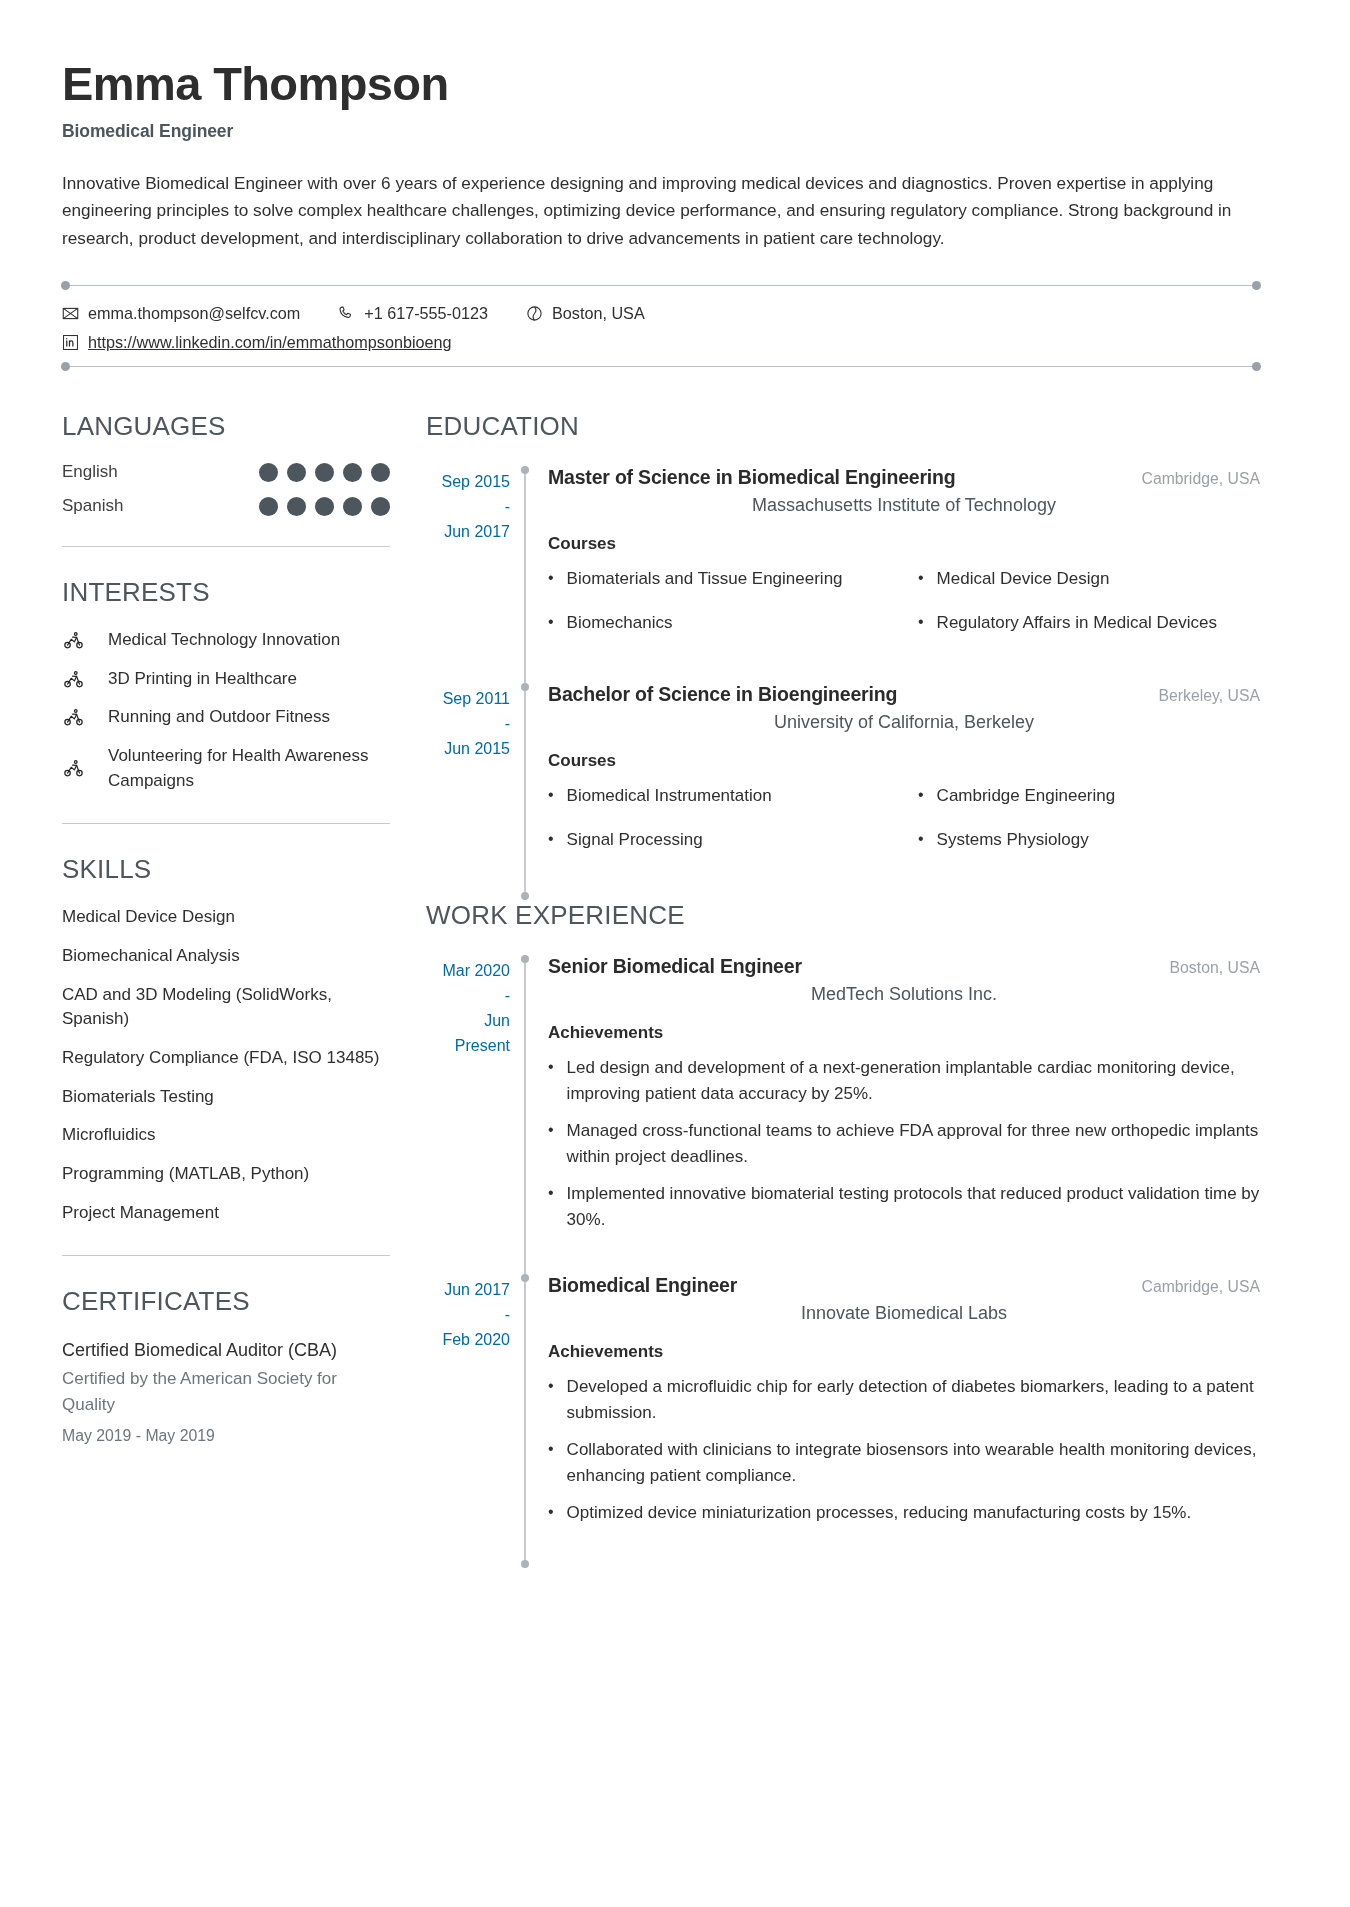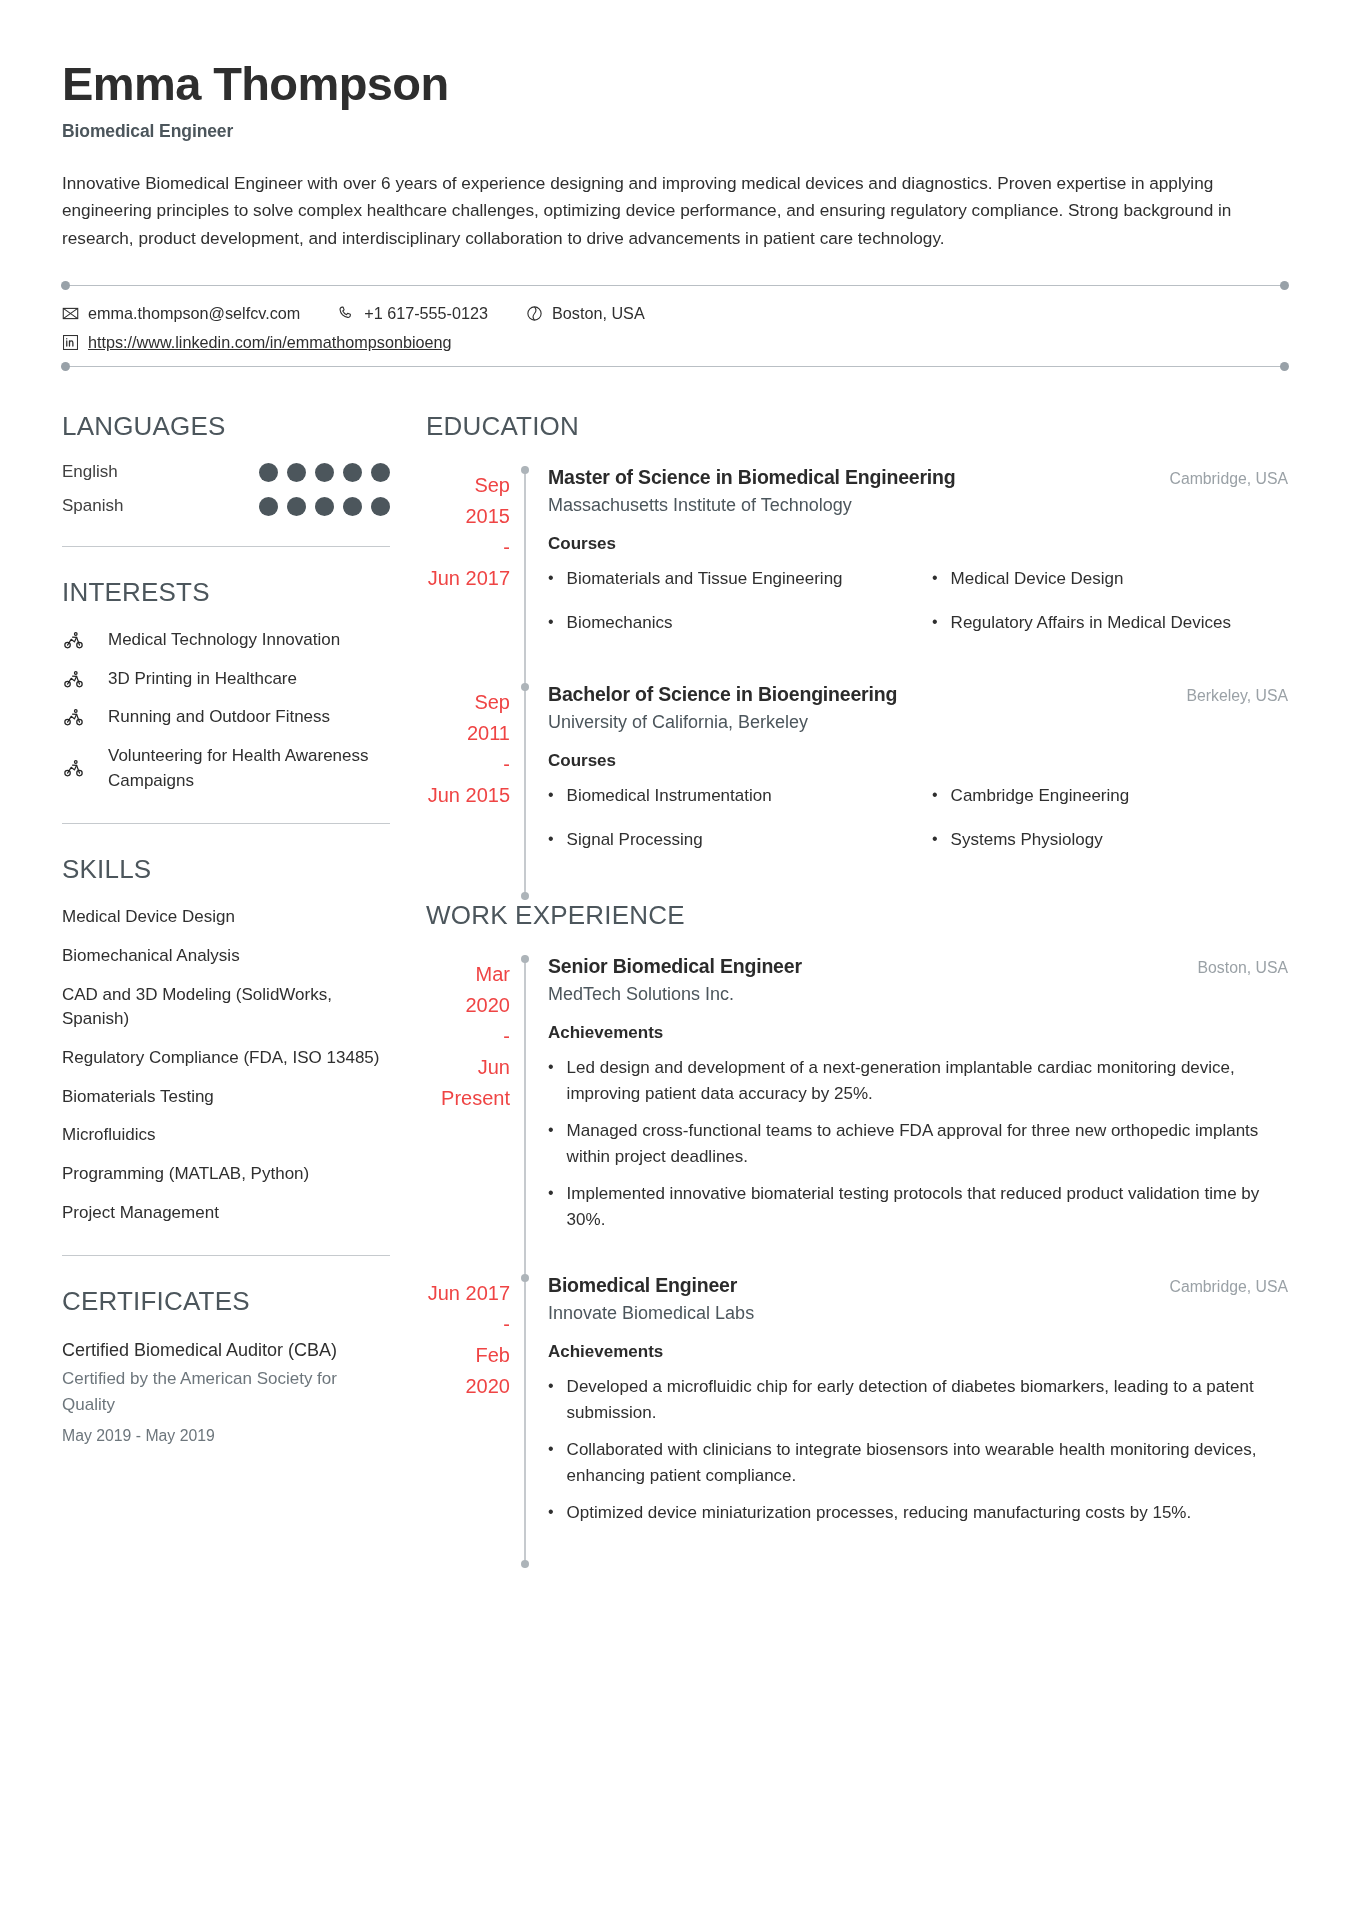--- a/index.html
+++ b/index.html
@@ -8,21 +8,21 @@
     width: 1350px;
     min-height: 1907px;
     background: #ffffff;
     font-family: "Liberation Sans", sans-serif;
     color: #2b2b2b;
     -webkit-font-smoothing: antialiased;
   }
 
   .page {
     width: 1350px;
-    padding: 58px 62px 0 62px;
+    padding: 58px 90px 0 62px;
   }
 
   
   .name {
     font-size: 47px;
     font-weight: bold;
     letter-spacing: -0.6px;
     color: #2e2e2e;
     line-height: 1.12;
   }
@@ -184,22 +184,22 @@
   .entry {
     display: flex;
     align-items: stretch;
   }
   .entry-dates {
     width: 98px;
     flex: 0 0 98px;
     text-align: right;
     padding-right: 14px;
     padding-top: 4px;
-    font-size: 20px;
-    color: #ef4444;
+    font-size: 16px;
+    color: #0369a1;
     line-height: 1.55;
   }
   .entry-line {
     position: relative;
     width: 2px;
     flex: 0 0 2px;
     background: #c6cace;
     margin-right: 22px;
   }
   .entry-line::before {
@@ -234,20 +234,21 @@
   }
   .entry-loc {
     font-size: 15.8px;
     color: #9aa1a6;
     flex: 0 0 auto;
   }
   .entry-org {
     font-size: 18px;
     color: #4c565c;
     margin-top: 6px;
+    text-align: center;
   }
   .entry-sub {
     font-size: 17px;
     font-weight: bold;
     color: #2b2b2b;
     margin-top: 18px;
   }
 
   .courses {
     display: grid;

